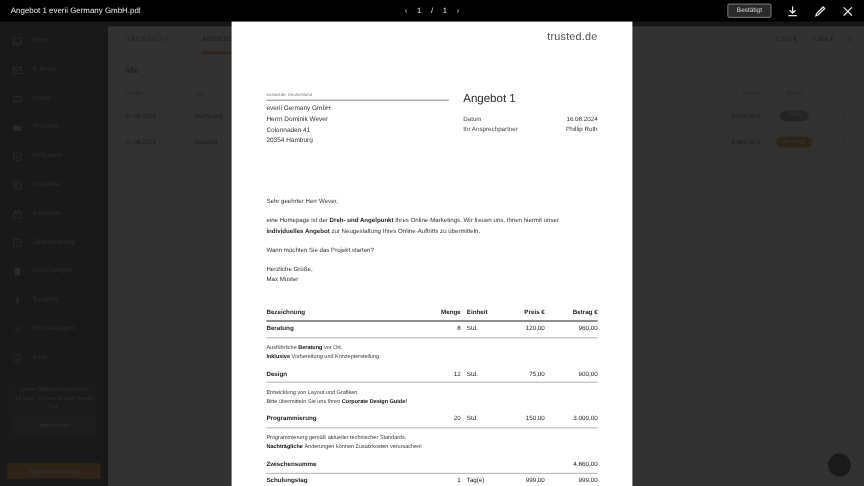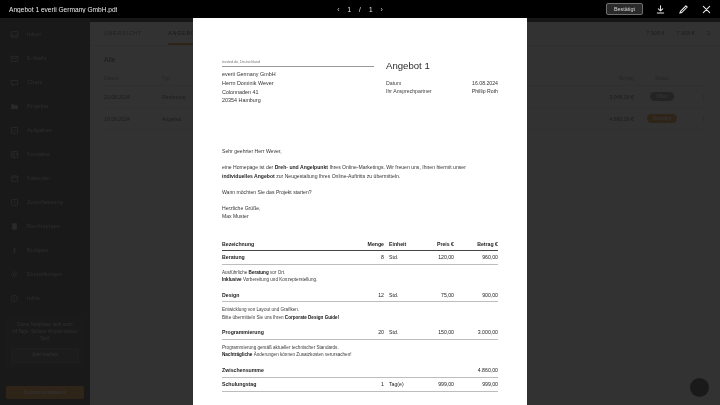--- a/index.html
+++ b/index.html
@@ -406,20 +406,21 @@
       <span class="v-ico">
           <svg viewBox="0 0 16 16" fill="none" stroke="currentColor" stroke-width="1.5" stroke-linecap="round">
             <path d="M3.4 3.4l9.2 9.2M12.6 3.4l-9.2 9.2"></path>
           </svg>
         </span>
     </div>
   </div>
 
   <div class="pdf-page">
 
+    <div class="brand">trusted.de</div>
 
     <div class="pdf-inner">
       <div class="hdr">
         <div class="hdr-left">
           <div class="sender">trusted.de, Deutschland</div>
           <div class="addr-line">everii Germany GmbH</div>
           <div class="addr-line">Herrn Dominik Wever</div>
           <div class="addr-line">Colonnaden 41</div>
           <div class="addr-line">20354 Hamburg</div>
         </div>

